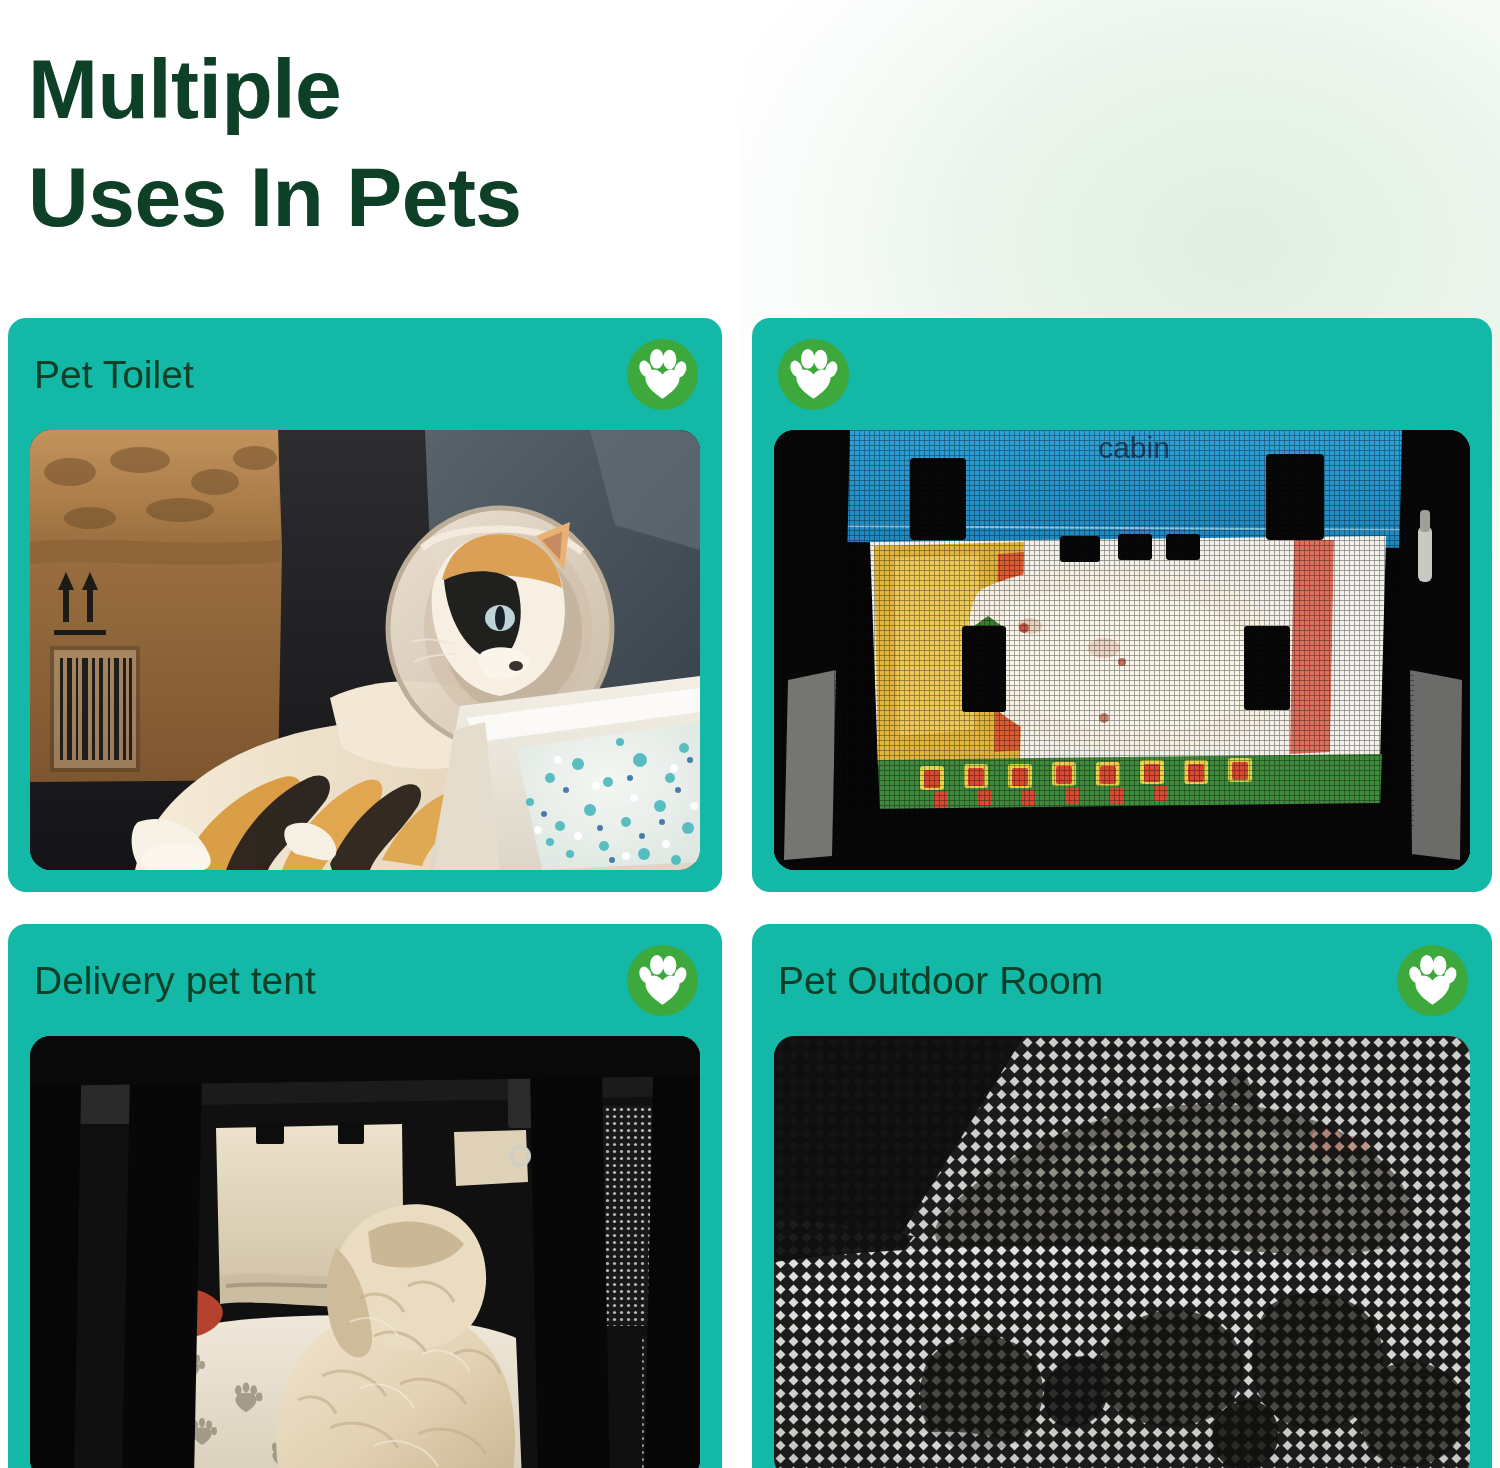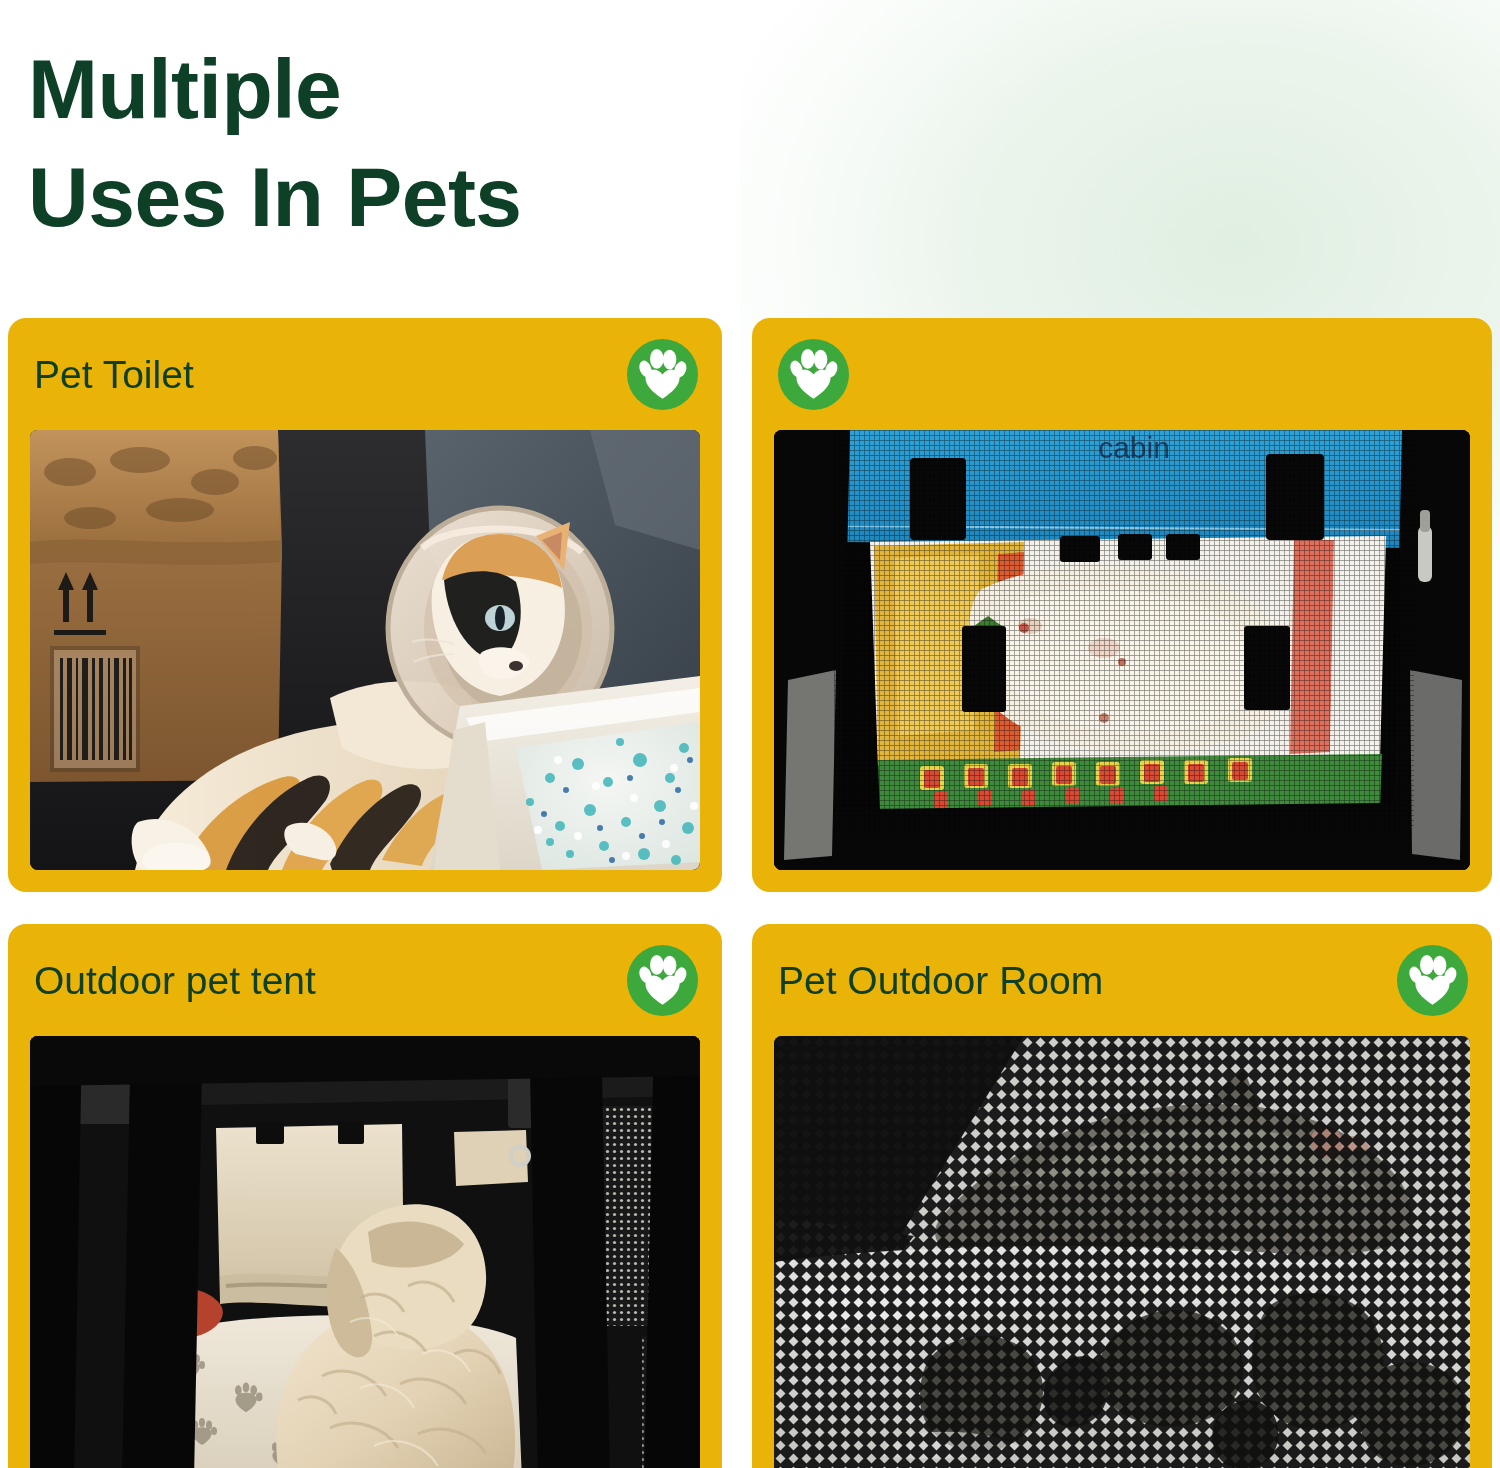--- a/index.html
+++ b/index.html
@@ -40,21 +40,21 @@
     font-size: 84px;
     font-weight: bold;
     line-height: 1.28;
     letter-spacing: -0.5px;
     white-space: pre-line;
   }
 
   
   .card {
     position: absolute;
-    background: #eab308;
+    background: #14b8a6;
     border-radius: 18px;
     box-sizing: border-box;
   }
   .card.c1 { left: 8px;   top: 278px;  width: 714px; height: 574px; }
   .card.c2 { left: 752px; top: 278px;  width: 740px; height: 574px; }
   .card.c3 { left: 8px;   top: 884px;  width: 714px; height: 578px; }
   .card.c4 { left: 752px; top: 884px;  width: 740px; height: 578px; }
 
   .card-head {
     position: absolute;
@@ -86,21 +86,21 @@
   }
   .paw-badge svg { display: block; width: 100%; height: 100%; }
 
   
   .photo {
     position: absolute;
     left: 22px;
     top: 112px;
     right: 22px;
     bottom: 22px;
-    border-radius: 8px;
+    border-radius: 21px;
     overflow: hidden;
     background: #111;
   }
   .photo svg { display: block; width: 100%; height: 100%; }
 </style>
 </head>
 <body>
 
 <div class="page">
 
@@ -396,21 +396,21 @@
         <path d="M14 250 L62 240 L58 426 L10 430 Z" fill="#cfd0cb" opacity="0.55"></path>
         <path d="M636 240 L688 250 L686 430 L638 424 Z" fill="#cfd0cb" opacity="0.5"></path>
 
         <rect x="60" y="0" width="580" height="400" fill="url(#p2mesh)" opacity="0.85"></rect>
       </svg>
     </div>
   </div>
 
   <div class="card c3">
     <div class="card-head">
-      <div class="card-title">Outdoor pet tent</div>
+      <div class="card-title">Delivery pet tent</div>
       <div class="paw-badge">
         <svg viewBox="0 0 100 100" aria-hidden="true">
           <ellipse cx="42" cy="28" rx="9.5" ry="14" fill="#ffffff"></ellipse>
           <ellipse cx="60" cy="29" rx="9.5" ry="14" fill="#ffffff"></ellipse>
           <ellipse cx="26" cy="42" rx="8" ry="12" fill="#ffffff" transform="rotate(-22 26 42)"></ellipse>
           <ellipse cx="75" cy="43" rx="8" ry="12" fill="#ffffff" transform="rotate(22 75 43)"></ellipse>
           <path d="M50 84 C34 74 26 64 26 55 C26 47 32 43 38 43 C43 43 47 46 50 50 C53 46 57 43 62 43 C68 43 74 47 74 55 C74 64 66 74 50 84 Z" fill="#ffffff"></path>
         </svg>
       </div>
     </div>

